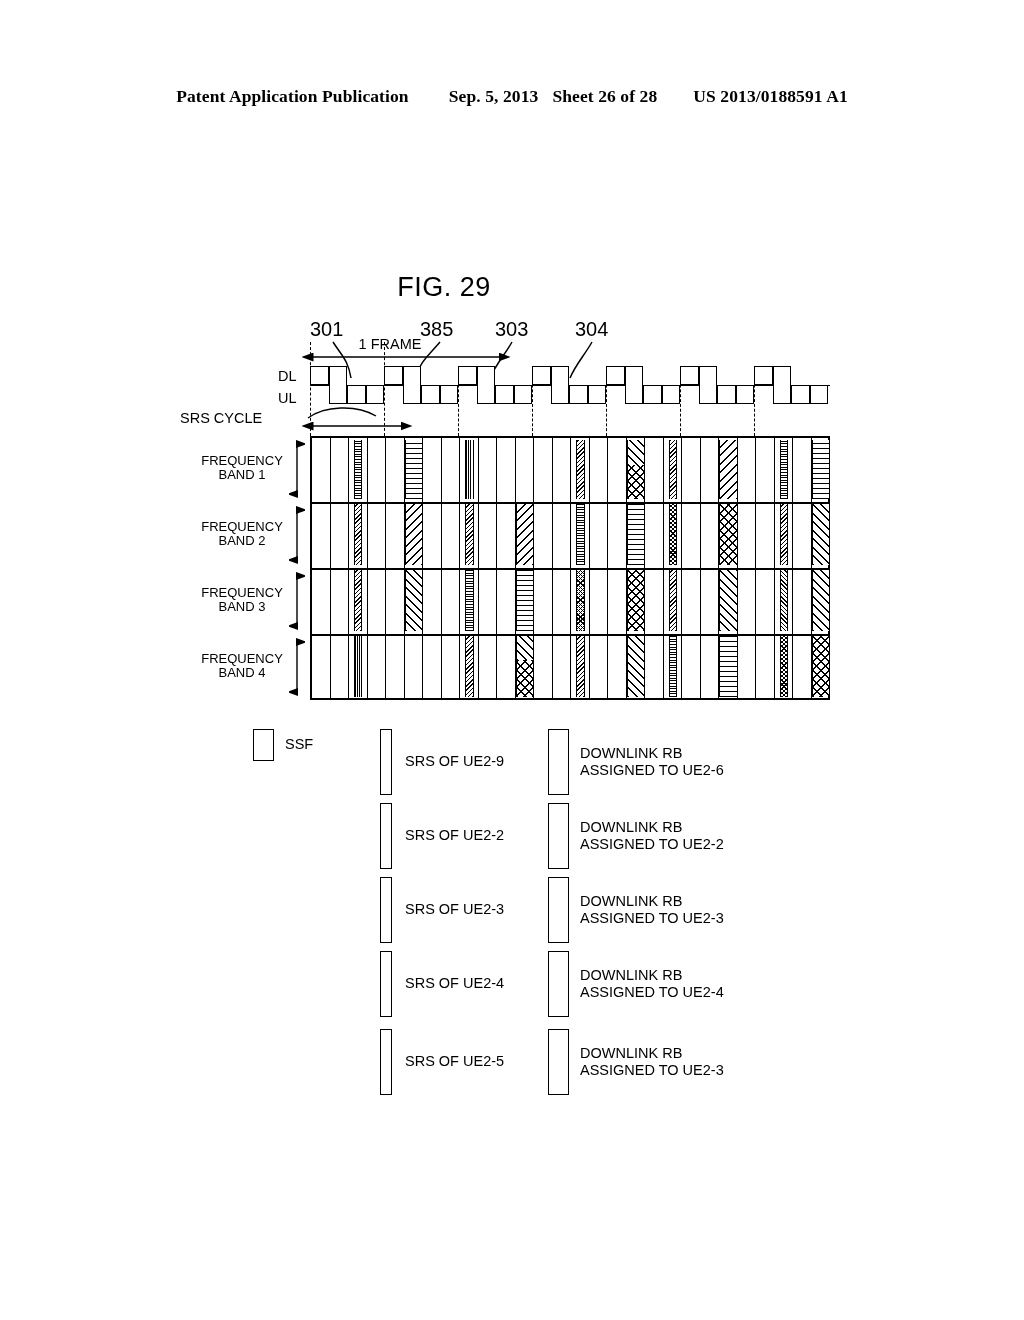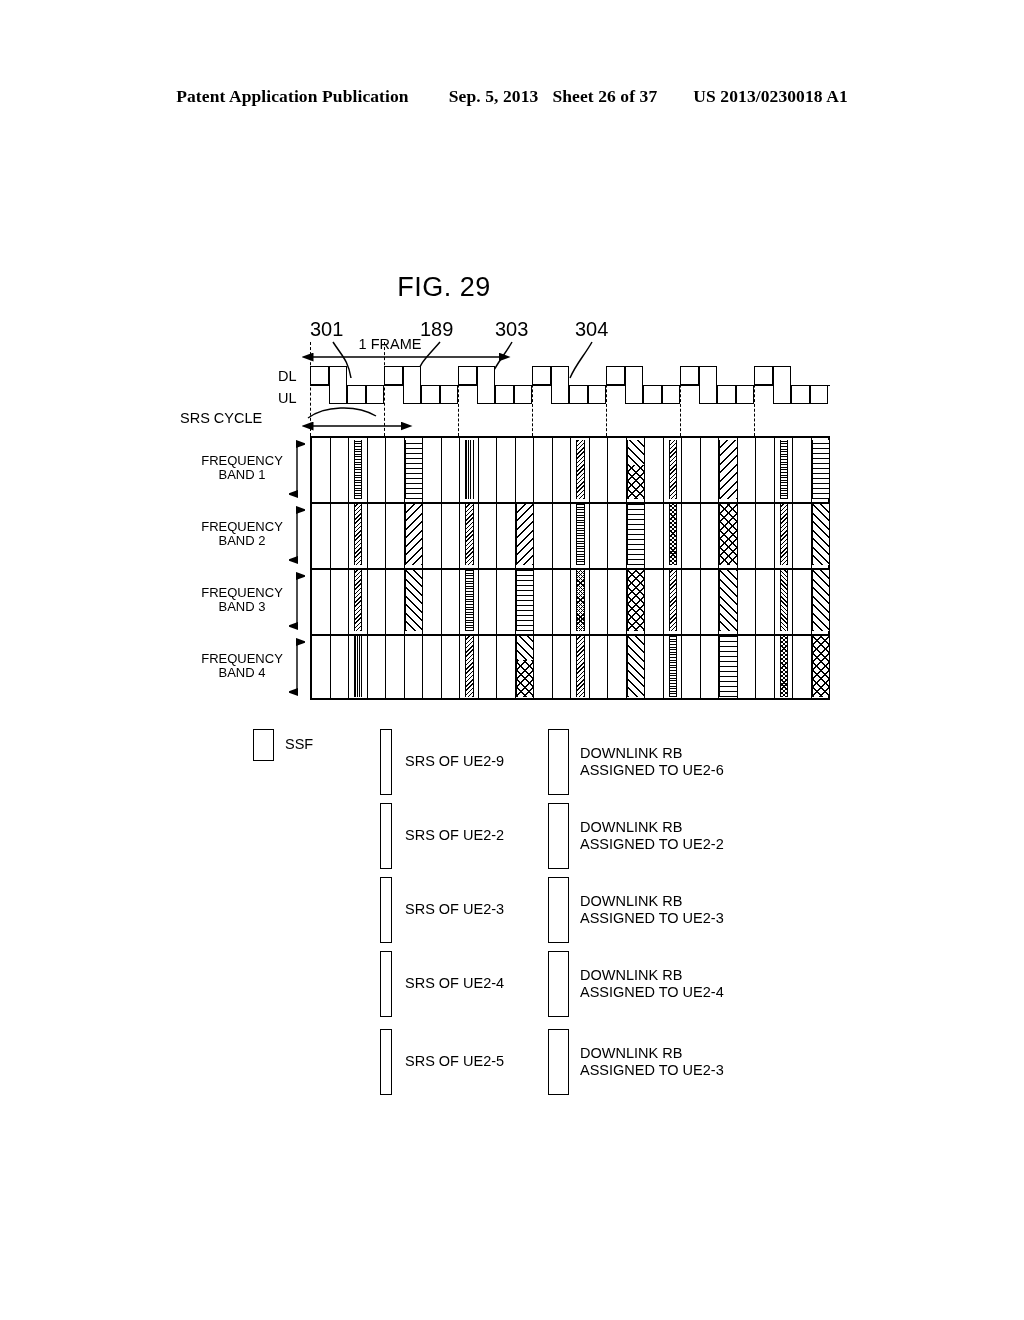--- a/index.html
+++ b/index.html
@@ -118,31 +118,31 @@
   .legend-txt{position:absolute;font-size:14.5px;line-height:17px;white-space:pre;}
 </style>
 </head>
 <body>
 
 <div id="pub-header">
   <span class="seg">Patent Application Publication</span>
   <span class="gap-lg"></span>
   <span class="seg">Sep. 5, 2013</span>
   <span class="gap-sm"></span>
-  <span class="seg">Sheet 26 of 37</span>
+  <span class="seg">Sheet 26 of 28</span>
   <span class="gap-xl"></span>
-  <span class="seg">US 2013/0230018 A1</span>
+  <span class="seg">US 2013/0188591 A1</span>
 </div>
 
 <div id="fig-title">FIG. 29</div>
 
 <div id="figure">
 
   <div class="refnum" style="left:310px;top:318px;">301</div>
-  <div class="refnum" style="left:420px;top:318px;">189</div>
+  <div class="refnum" style="left:420px;top:318px;">385</div>
   <div class="refnum" style="left:495px;top:318px;text-align:center;">303</div>
   <div class="refnum" style="left:575px;top:318px;">304</div>
 
   <svg class="leader" style="left:300px;top:330px;" width="360" height="60">
     <path d="M33,12 C42,26 48,30 51,48" stroke="#000" stroke-width="1.5" fill="none"></path>
     <path d="M140,12 C128,26 120,32 115,48" stroke="#000" stroke-width="1.5" fill="none"></path>
     <path d="M212,12 C204,26 196,34 190,48" stroke="#000" stroke-width="1.5" fill="none"></path>
     <path d="M292,12 C284,26 276,34 270,48" stroke="#000" stroke-width="1.5" fill="none"></path>
   </svg>
 

